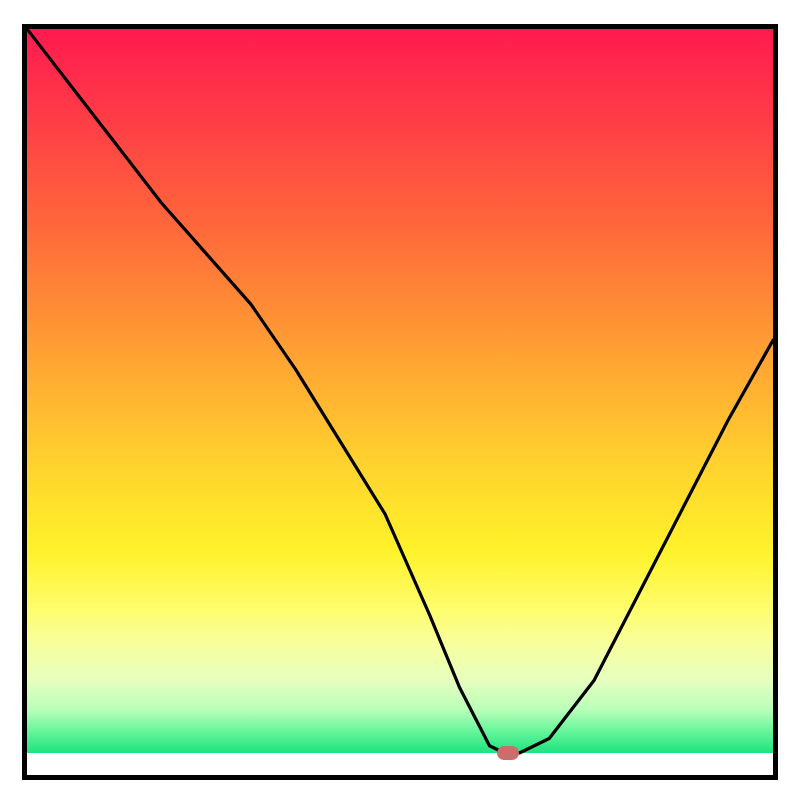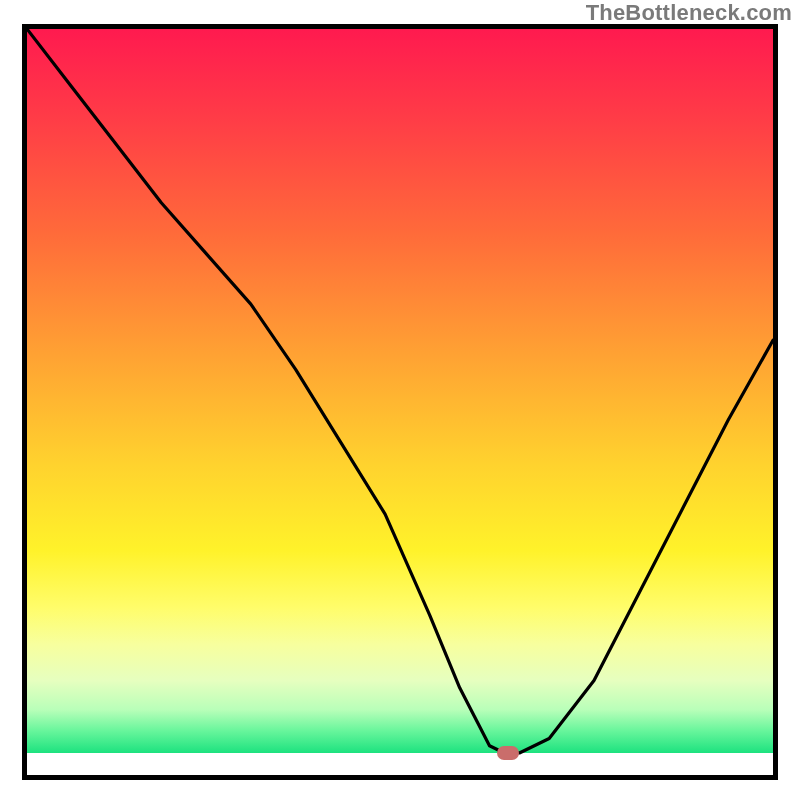--- a/index.html
+++ b/index.html
@@ -77,21 +77,20 @@
     height: 14px;
     border-radius: 7px;
     background: #ca6d6b;
   }
 </style>
 </head>
 <body>
 
 <div class="page">
 
-  <div class="watermark">TheBottleneck.com</div>
 
   <div class="chart">
     <div class="gradient-area"></div>
     <div class="baseline-band"></div>
 
     <svg class="curve" viewBox="0 0 746 746" preserveAspectRatio="none">
       <path d="M0.0 0.0 L44.8 57.9 L89.5 115.8 L134.3 173.8 L179.0 224.4 L223.8 275.1 L268.6 340.3 L313.3 412.7 L358.1 485.1 L402.8 586.4 L432.7 658.8 L447.6 687.8 L462.5 716.8 L477.4 724.0 L492.4 724.0 L522.2 709.5 L567.0 651.6 L611.7 564.7 L656.5 477.8 L701.2 391.0 L746.0 311.3" fill="none" stroke="#000" stroke-width="3.2" stroke-linecap="round" stroke-linejoin="round"></path>
     </svg>
 
     <div class="marker" style="left: 470.17px; top: 717px;"></div>

